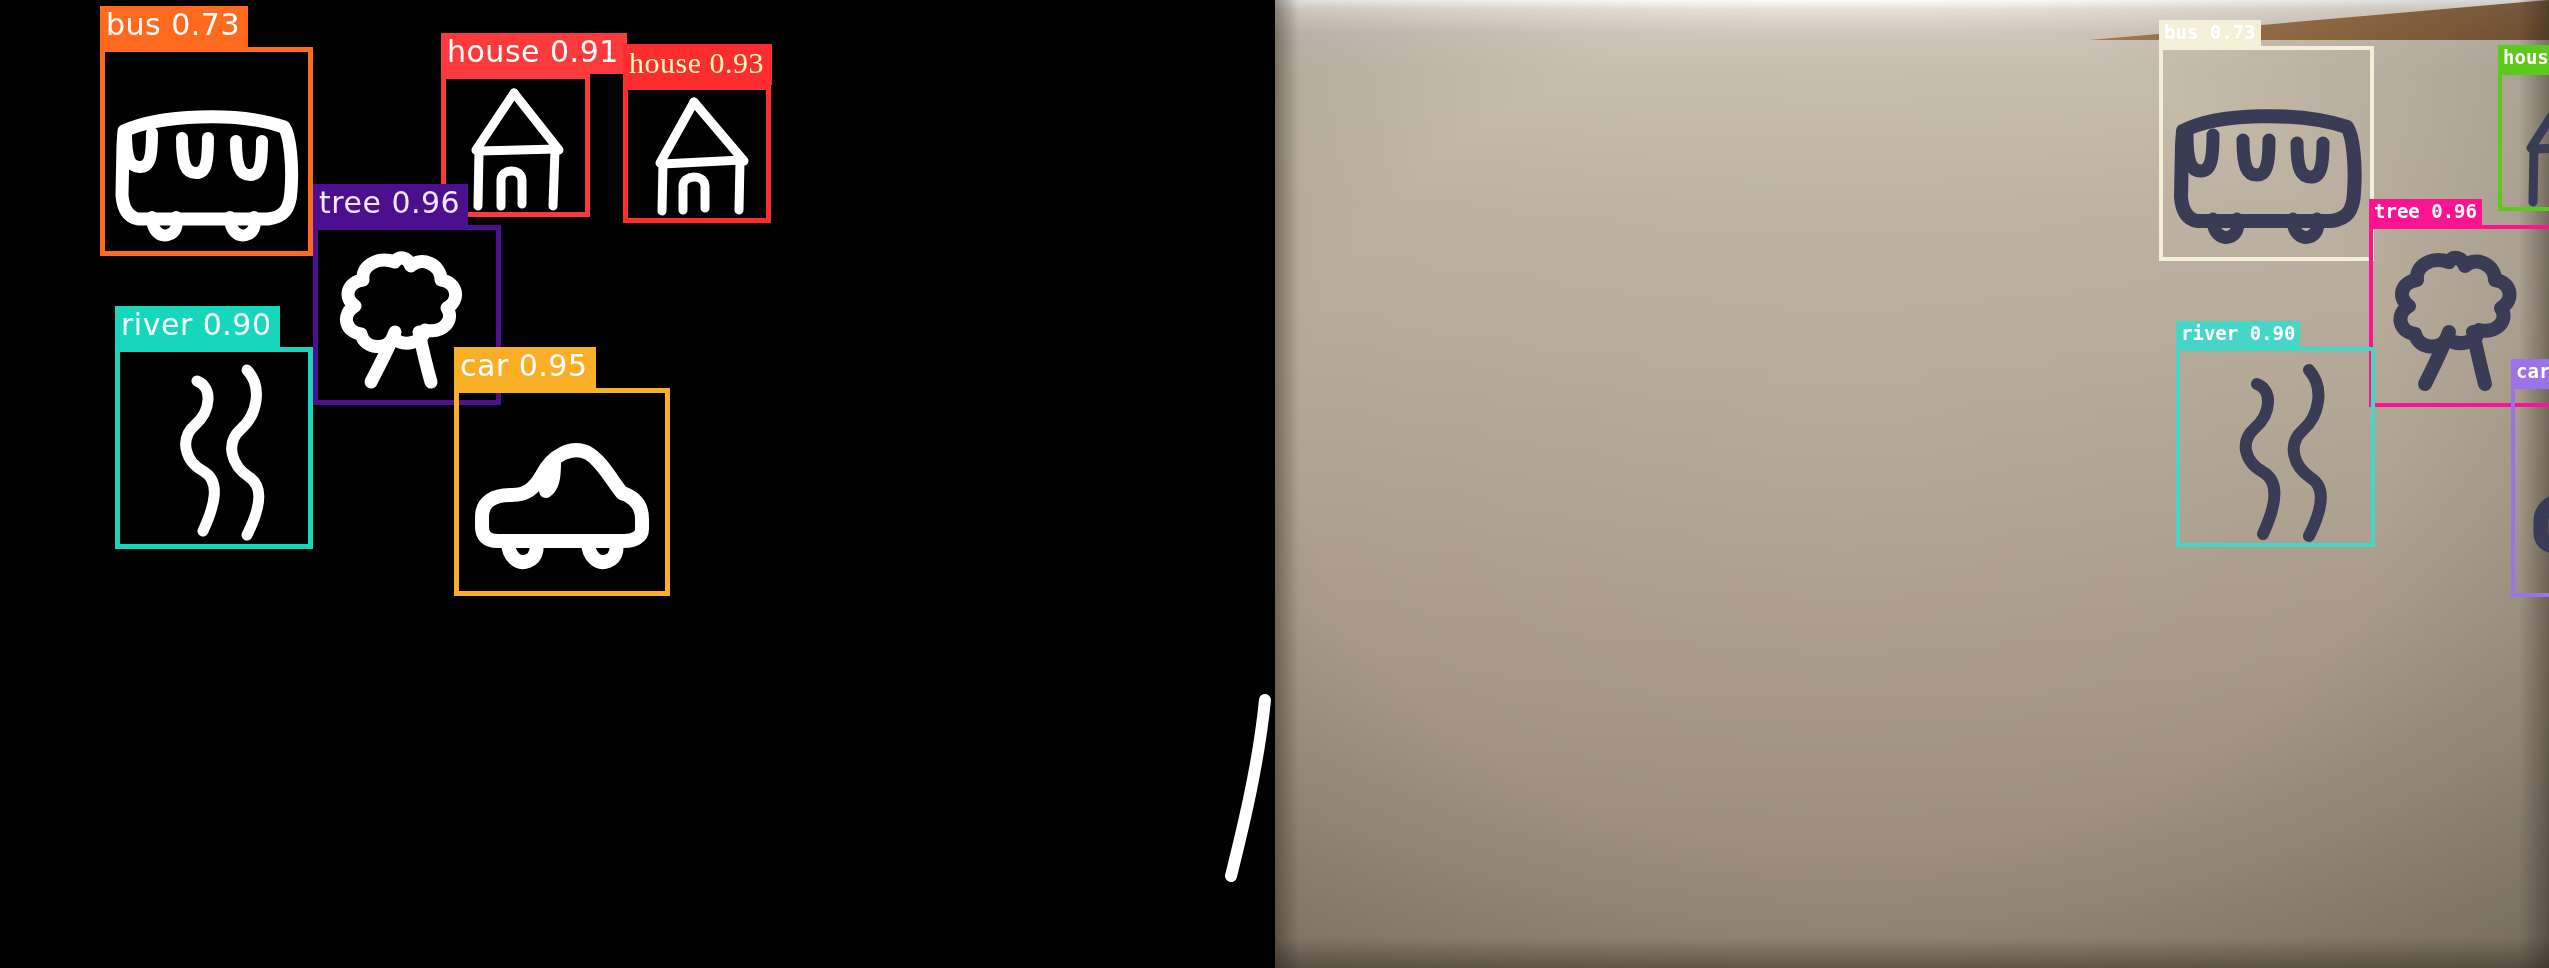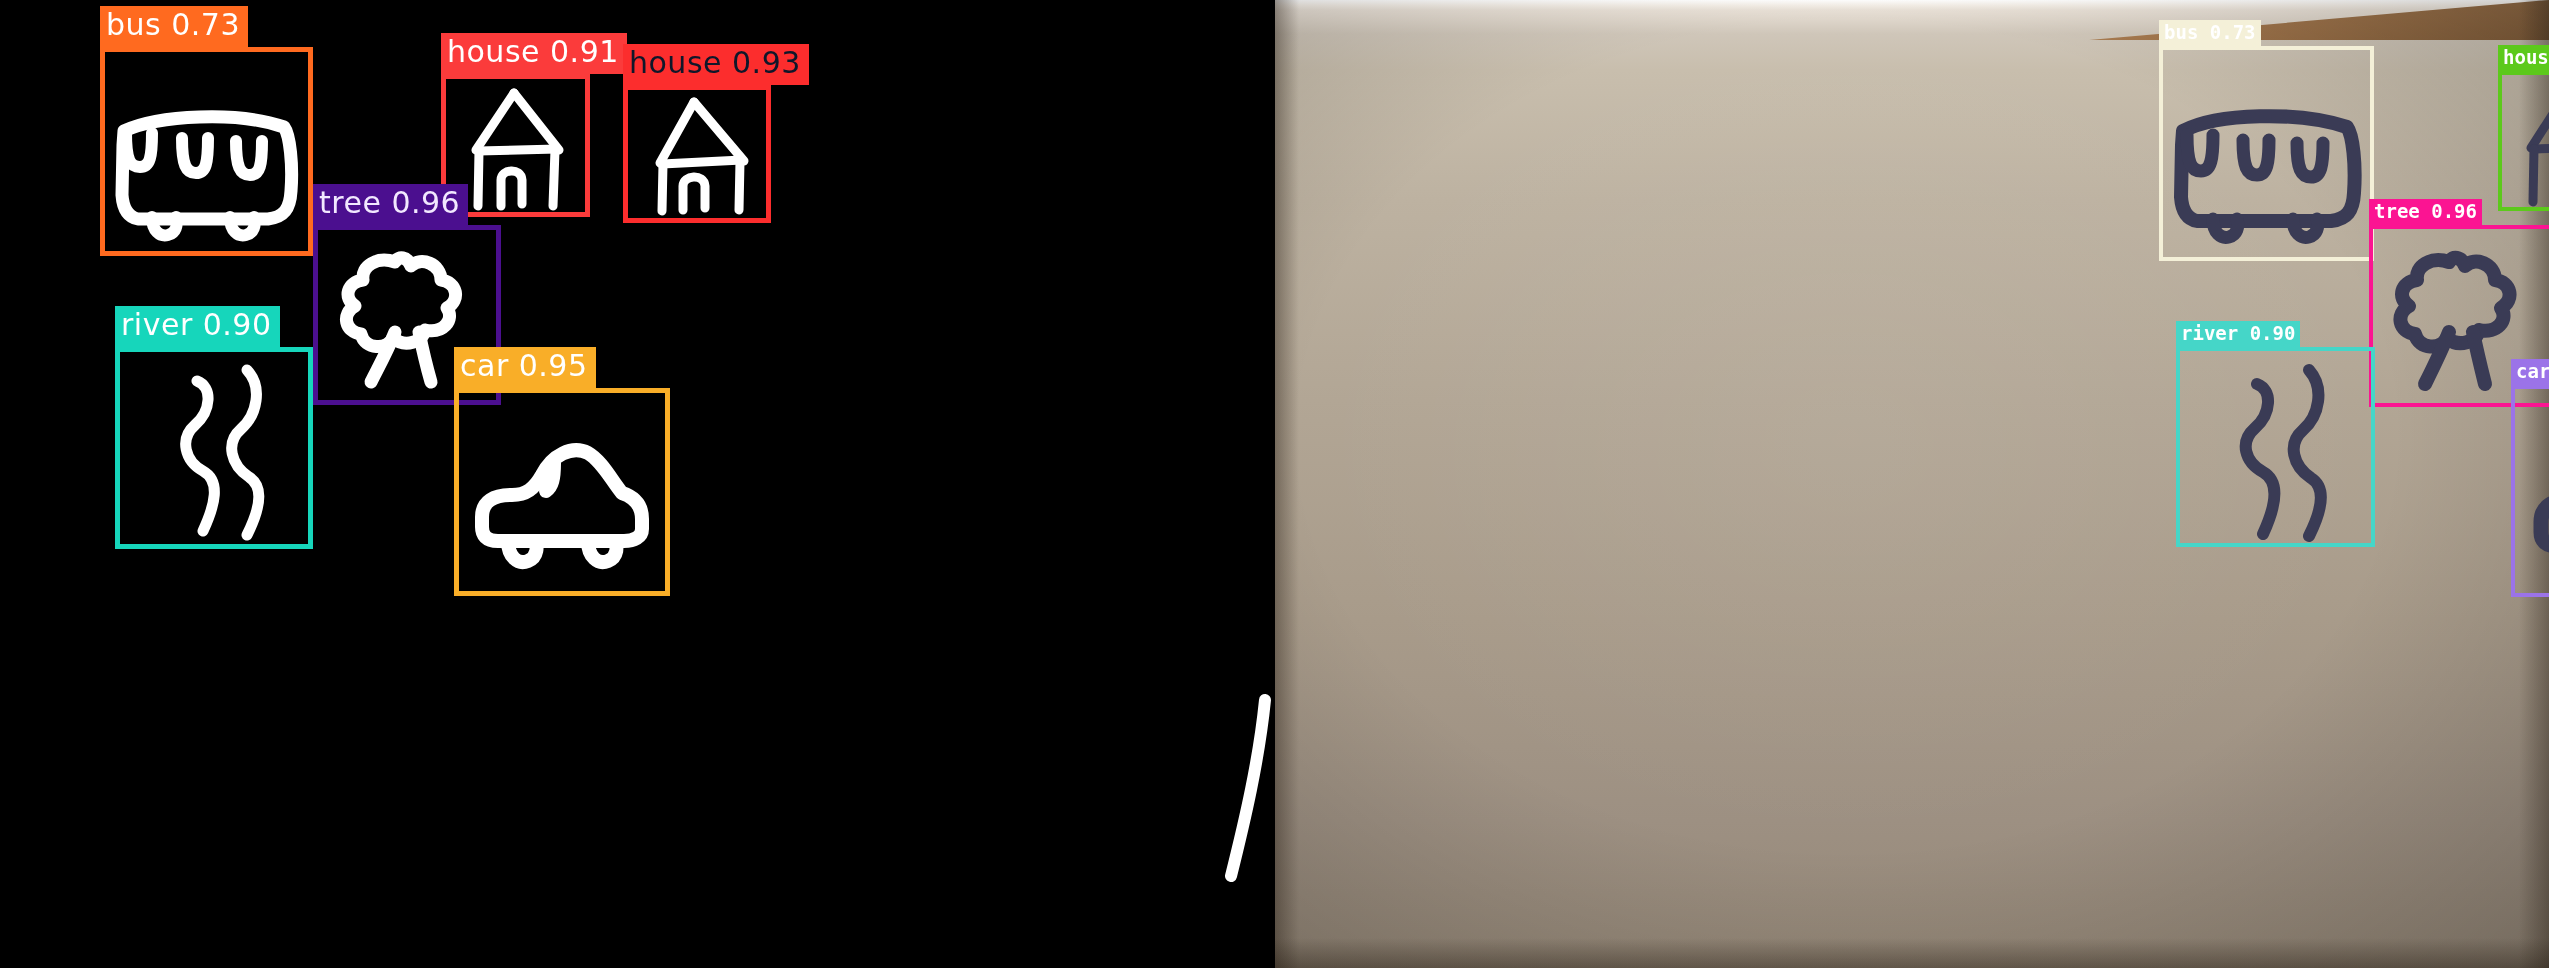--- a/index.html
+++ b/index.html
@@ -129,21 +129,21 @@
       <span class="lbl" style="background:#ff6a1f;color:#ffffff;">bus 0.73</span>
     </div>
 
     <div class="det" style="left:441px;top:74px;width:149px;height:143px;">
       <div class="bx" style="border-color:#fb3b3b;"></div>
       <span class="lbl" style="background:#fb3b3b;color:#ffffff;">house 0.91</span>
     </div>
 
     <div class="det" style="left:623px;top:85px;width:148px;height:138px;">
       <div class="bx" style="border-color:#fc2d2d;"></div>
-      <span class="lbl" style="background:#fc2d2d;color:#0f172a;">house 0.93</span>
+      <span class="lbl" style="background:#fc2d2d;color:#fef9c3;font-family:Liberation Serif, serif;">house 0.93</span>
     </div>
 
     <div class="det" style="left:313px;top:225px;width:188px;height:180px;">
       <div class="bx" style="border-color:#4b0f8f;"></div>
       <span class="lbl" style="background:#4b0f8f;color:#f2e8ff;">tree 0.96</span>
     </div>
 
     <div class="det" style="left:115px;top:347px;width:198px;height:202px;">
       <div class="bx" style="border-color:#16d6bb;"></div>
       <span class="lbl" style="background:#16d6bb;color:#ffffff;">river 0.90</span>

